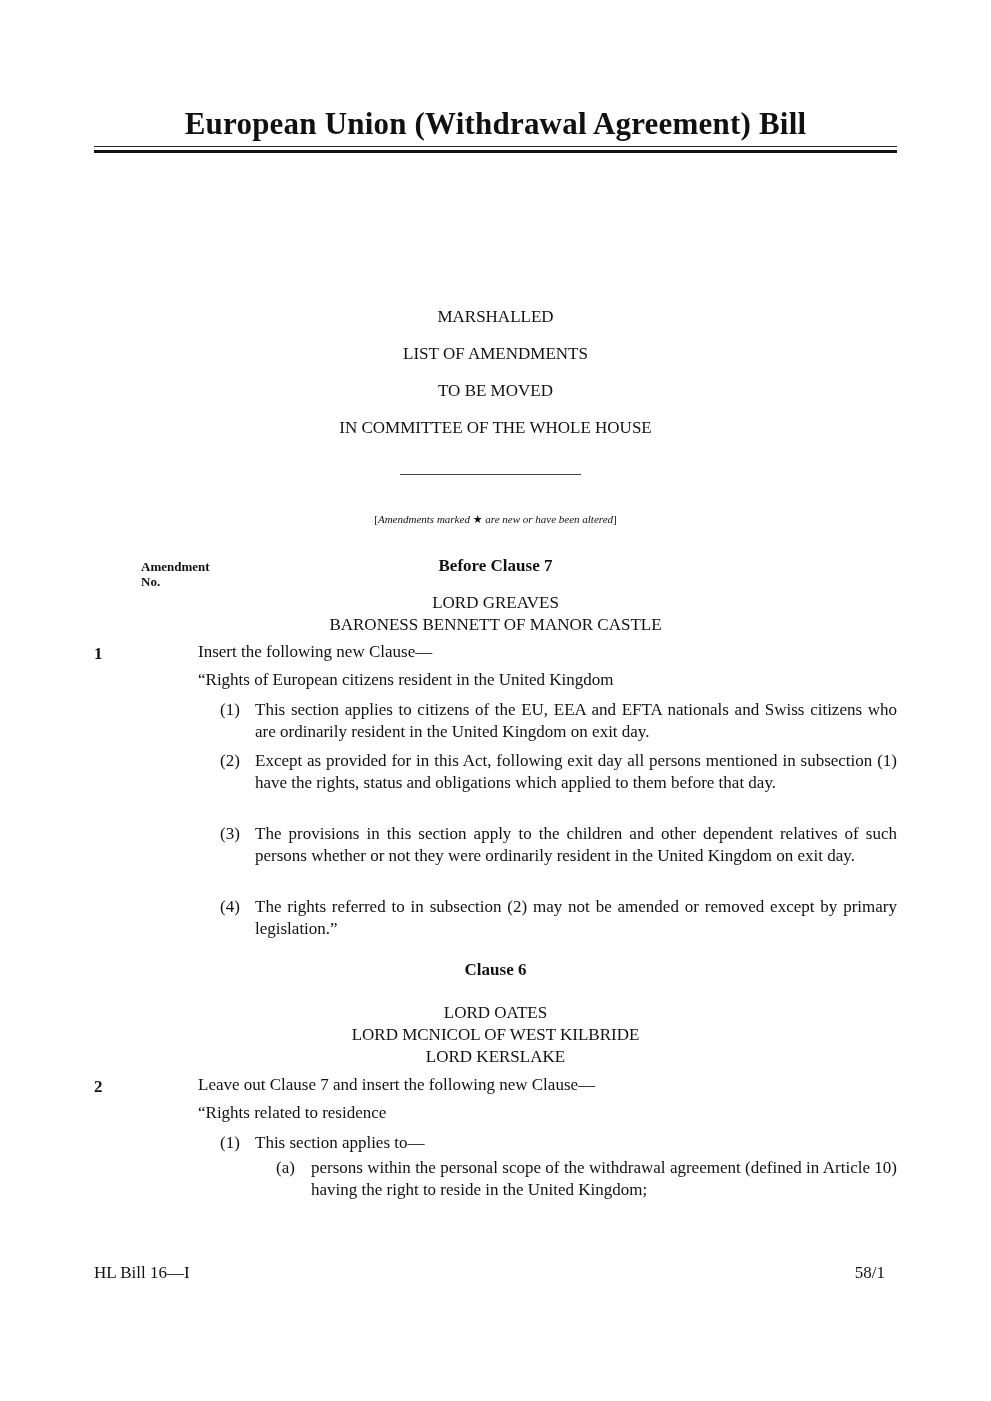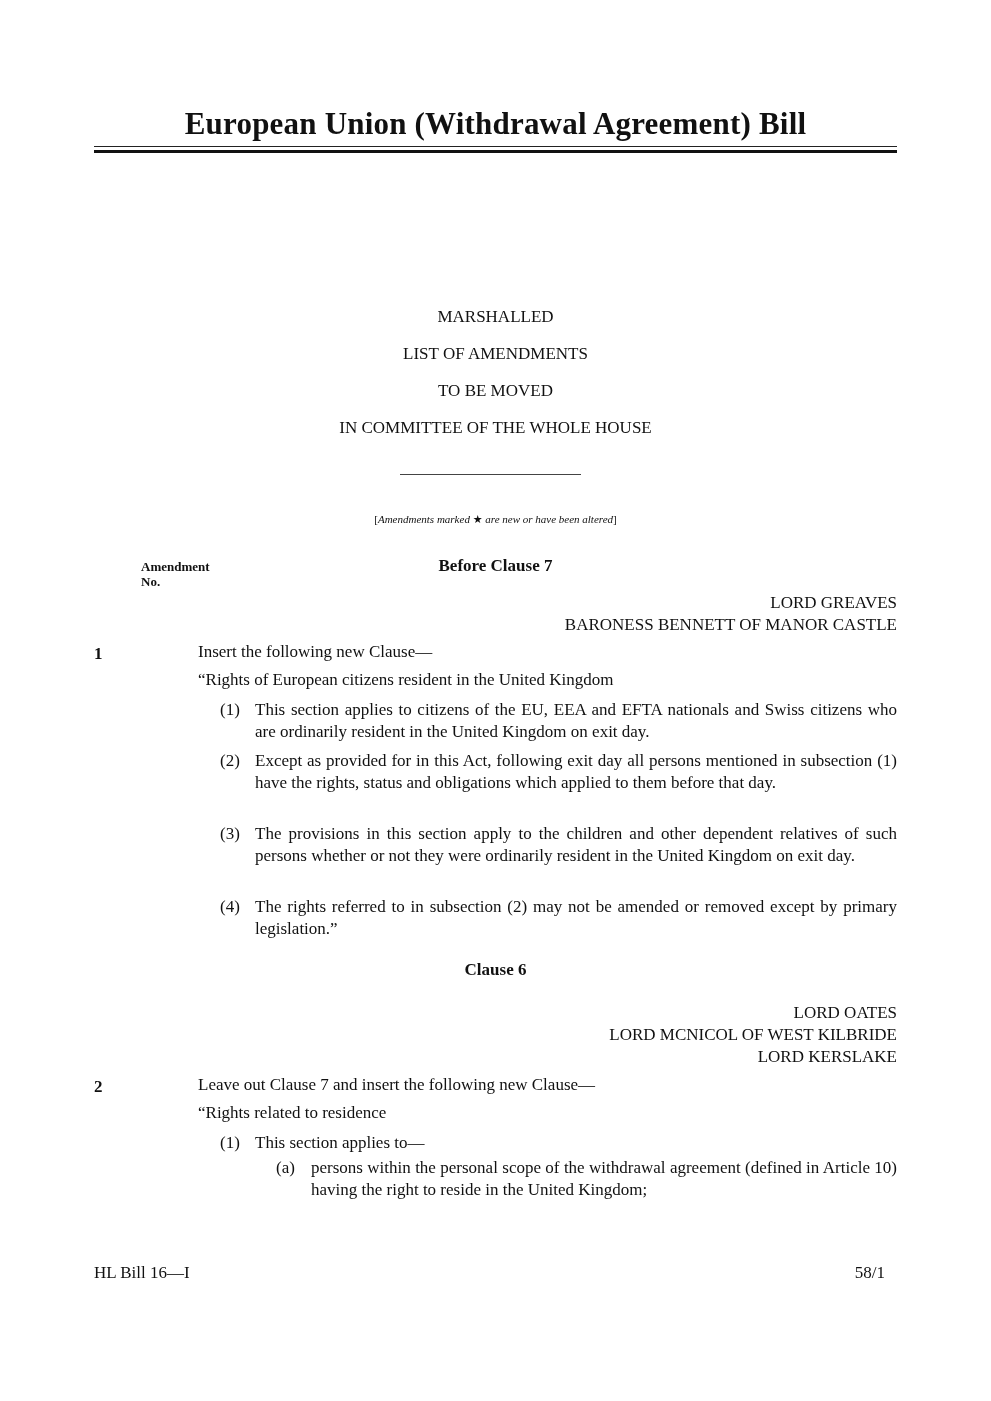--- a/index.html
+++ b/index.html
@@ -10,21 +10,21 @@
            font-size: 31px; font-weight: bold; letter-spacing: 0.2px; }
   .rule-thin { left: 94px; width: 803px; top: 146px; height: 1px; background: #222; }
   .rule-thick { left: 94px; width: 803px; top: 150px; height: 3px; background: #111; }
   .center { left: 94px; width: 803px; text-align: center; }
   .heading-line { font-size: 17px; line-height: 20px; }
   .short-rule { left: 400px; width: 181px; top: 474px; height: 1px; background: #444; }
   .note { top: 513px; font-size: 11px; }
   .note i { font-style: italic; }
   .amend-no-label { left: 94px; top: 559px; font-size: 13px; font-weight: bold; line-height: 15px; margin-left: 47px; }
   .section-head { font-size: 17px; font-weight: bold; }
-  .sponsor { font-size: 17px; line-height: 22px; text-align: right; }
+  .sponsor { font-size: 17px; line-height: 22px; }
   .num { left: 94px; font-size: 17px; font-weight: bold; }
   .body-text { font-size: 17px; line-height: 22px; }
   .instr { left: 198px; }
   .clause-title { left: 198px; font-weight: normal; font-size: 17px; }
   .sub { left: 220px; width: 677px; display: flex; }
   .sub .lbl { width: 35px; flex: none; }
   .sub .txt { flex: 1; text-align: justify; }
   .para { left: 276px; width: 621px; display: flex; }
   .para .lbl { width: 35px; flex: none; }
   .para .txt { flex: 1; text-align: justify; }

